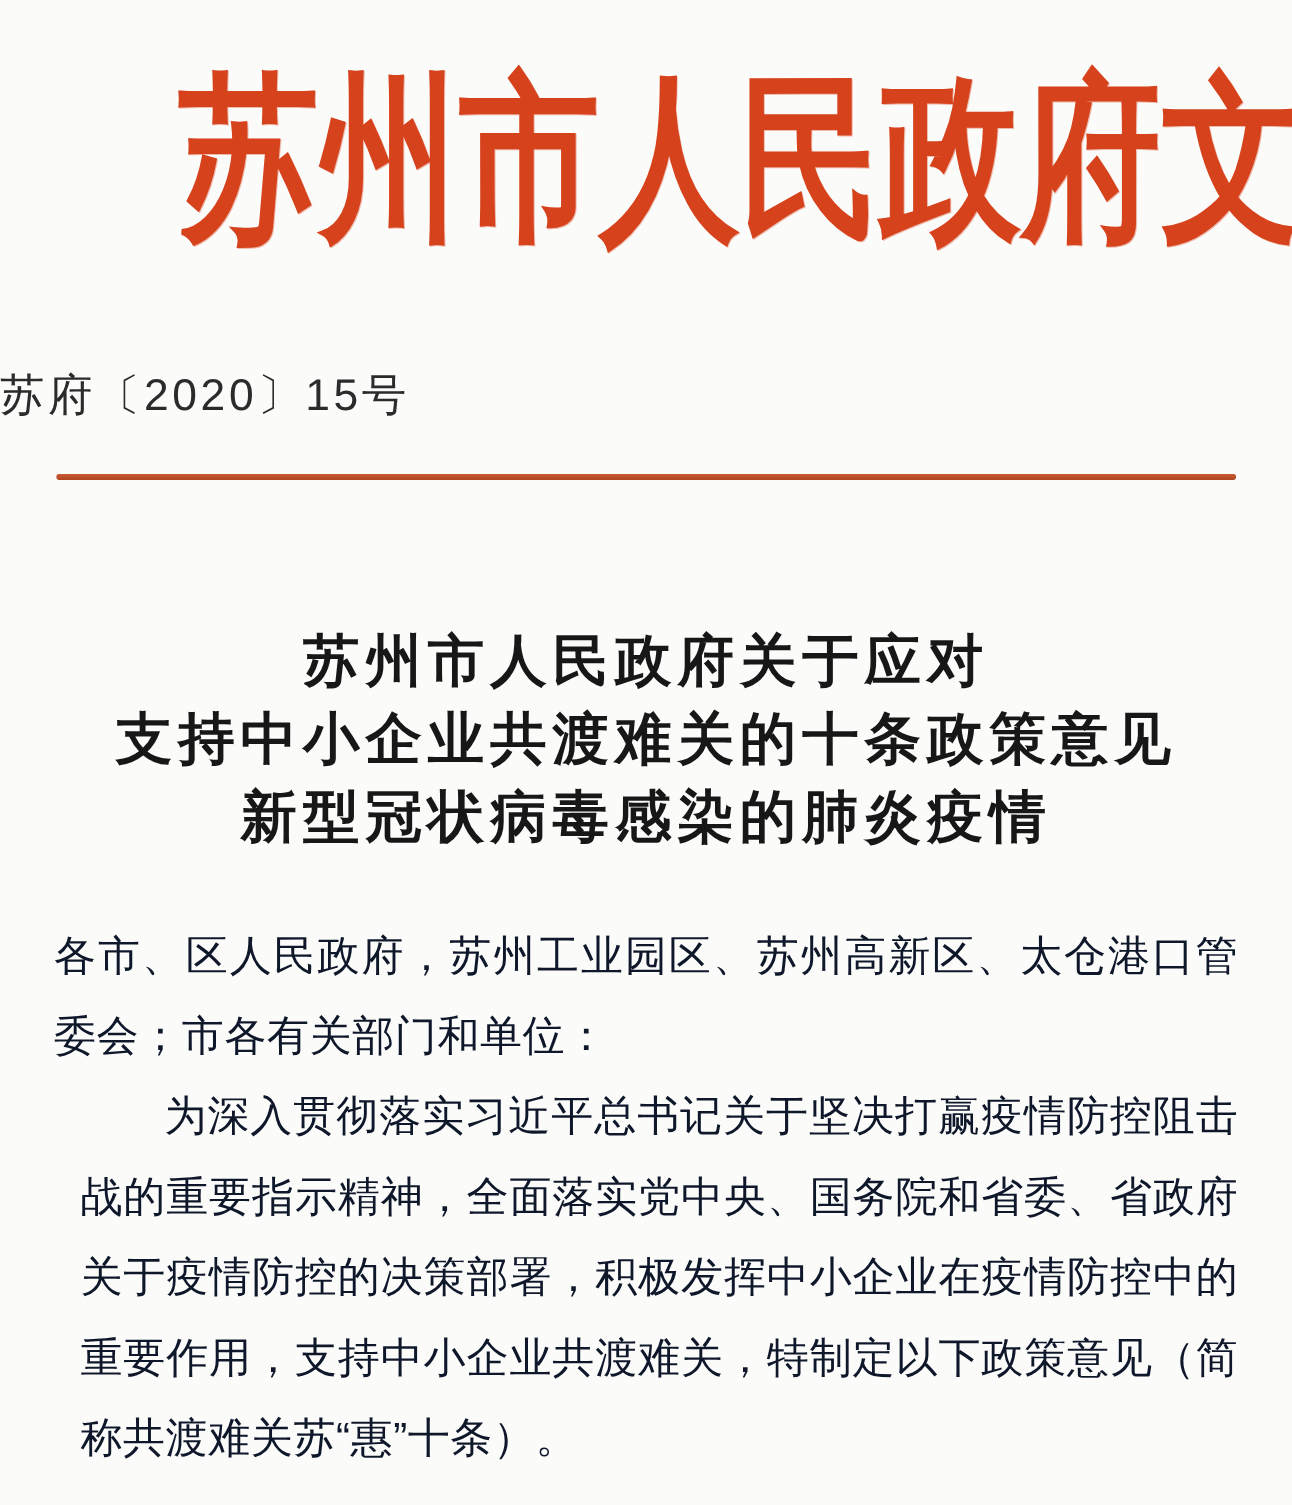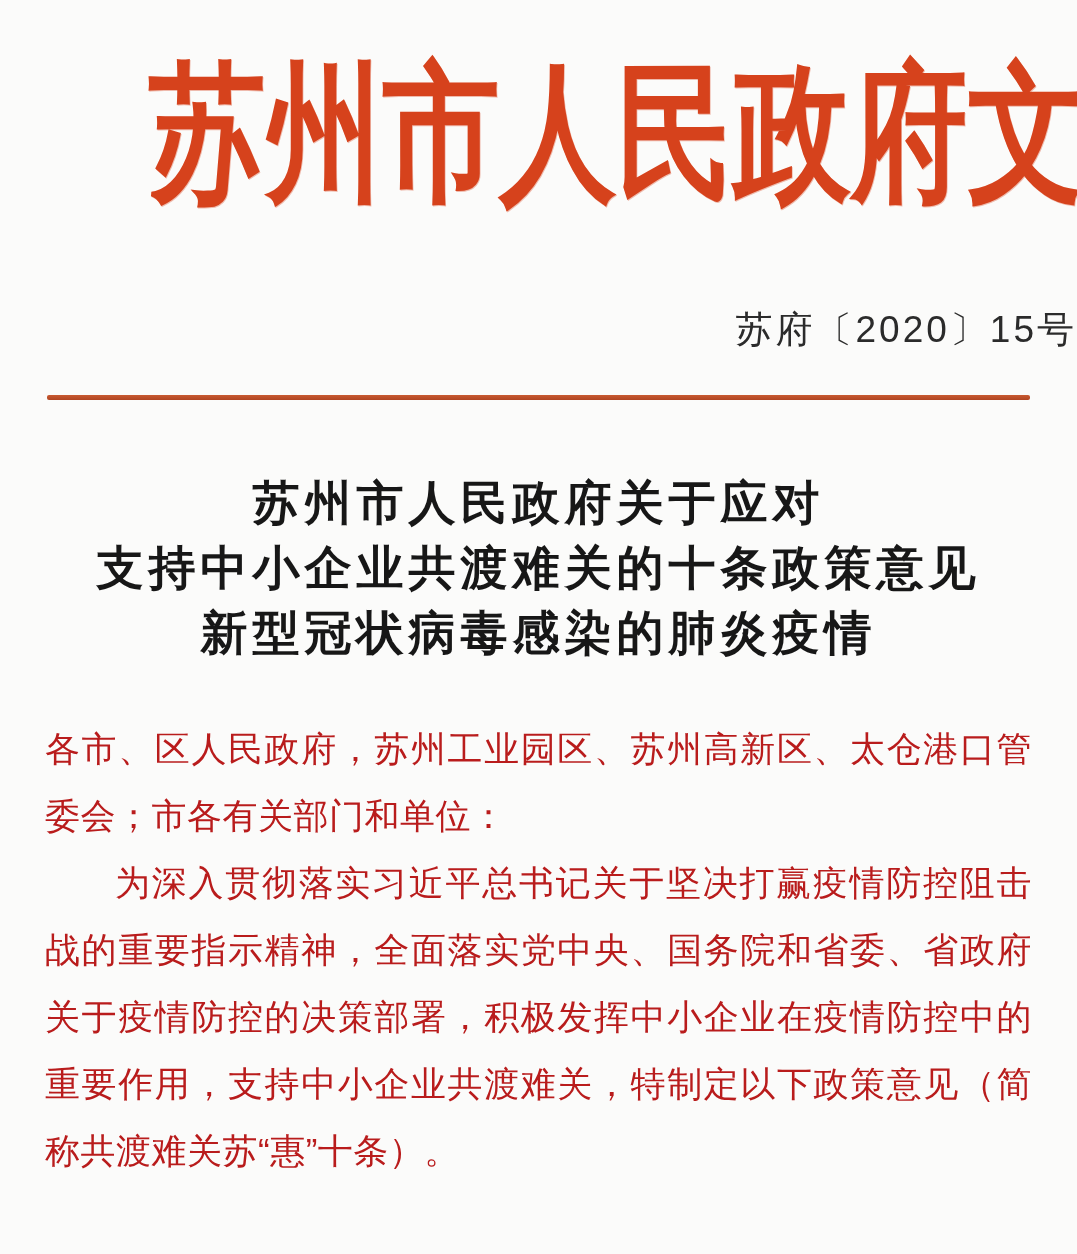--- a/index.html
+++ b/index.html
@@ -34,57 +34,57 @@
     line-height: 200px;
     color: #d6421c;
     letter-spacing: 0px;
     transform: scaleX(0.78);
     transform-origin: center;
     text-shadow: 1px 1px 0 rgba(214, 66, 28, 0.35);
   }
   
   .doc-number {
     margin-top: 74px;
-    text-align: right;
+    text-align: left;
     font-size: 37px;
     line-height: 44px;
     color: #2b2b2b;
     letter-spacing: 3px;
     font-weight: 500;
   }
   
   .divider {
     margin: 43px 47px 0 47px;
     height: 5px;
     background: linear-gradient(#c85a31, #b04522);
     border-radius: 2px;
   }
   
   .doc-title {
-    margin-top: 70px;
+    margin-top: 118px;
     text-align: center;
     font-size: 47px;
     line-height: 65px;
     font-weight: 700;
     color: #171717;
     letter-spacing: 5px;
   }
   .doc-title .t-line { display: block; }
   
   .body-text {
     margin: 50px 45px 0 45px;
     font-size: 35px;
     line-height: 67px;
     text-align: justify;
     text-justify: inter-character;
-    color: #b91c1c;
+    color: #0f172a;
     font-weight: 500;
     letter-spacing: 0.5px;
   }
-  .body-text p.indent { text-indent: 2em; }
+  .body-text p.indent { text-indent: 2em; margin-left: 22px; }
 </style>
 </head>
 <body>
 
 <div class="page">
 
   <div class="masthead">
     <span class="masthead-text">苏州市人民政府文件</span>
   </div>
 

